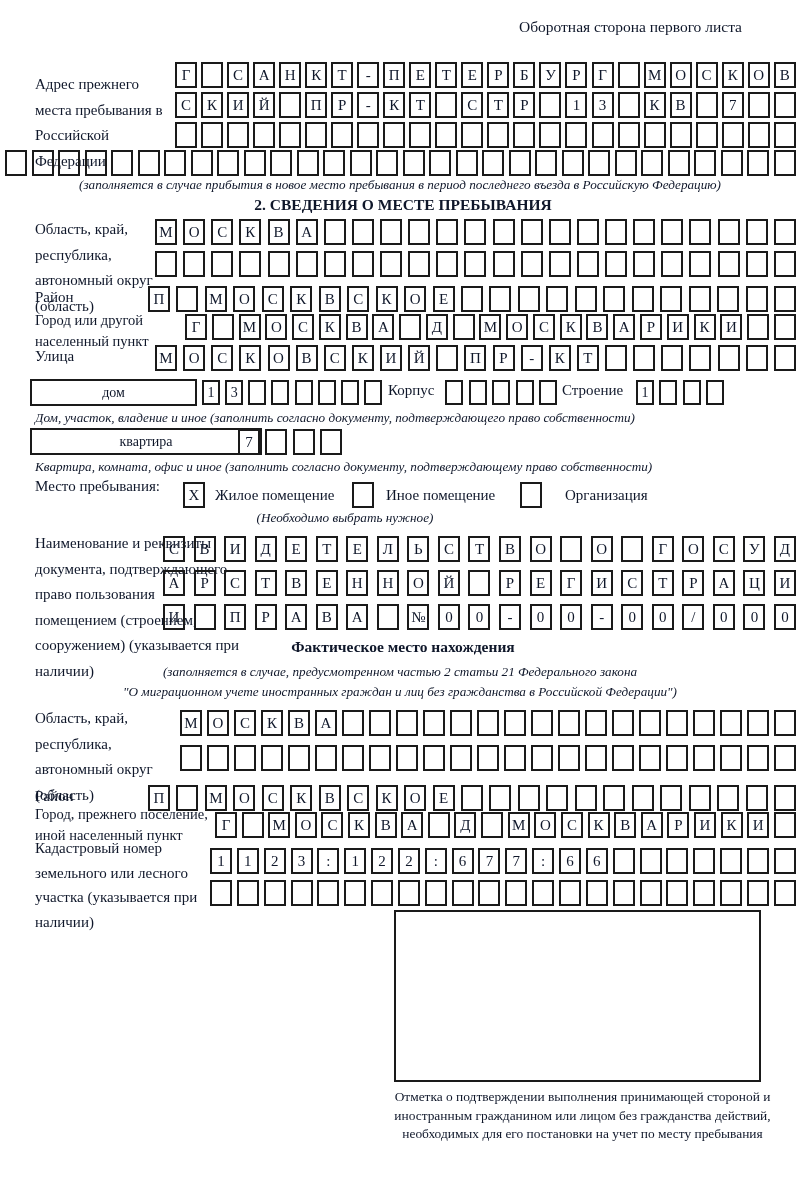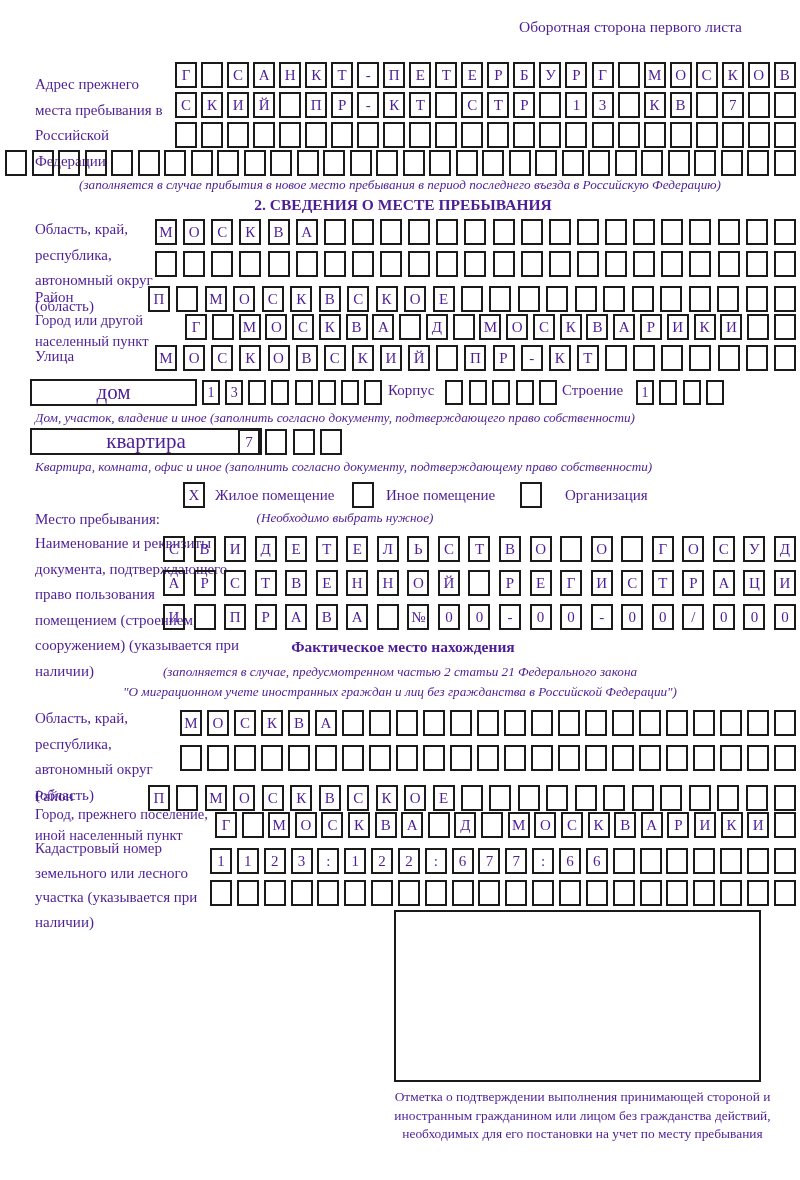--- a/index.html
+++ b/index.html
@@ -1,29 +1,29 @@
 <!DOCTYPE html>
 <html><head>
 <meta charset="utf-8">
 <style>
   html,body{margin:0;padding:0;background:#fff;}
   .page{position:relative;width:800px;height:1180px;background:#ffffff;overflow:hidden;
-        font-family:"Liberation Serif","DejaVu Serif",serif;color:#4c1d95;}
+        font-family:"Liberation Serif","DejaVu Serif",serif;color:#0f172a;}
   .abs{position:absolute;}
   .lbl{font-size:15px;line-height:25.5px;}
   .lbl2{font-size:14.5px;line-height:20.5px;}
   .note{font-size:13.2px;font-style:italic;}
   .ctr{left:0;right:0;text-align:center;}
   .h{font-weight:bold;font-size:15.5px;margin-left:6px;}
   .cellrow{position:absolute;display:flex;justify-content:space-between;height:26px;}
   .cell{box-sizing:border-box;flex:0 0 auto;width:22px;height:26px;border:2px solid #1a1a1a;
         display:flex;align-items:center;justify-content:center;font-size:15px;line-height:1;}
   .sm .cell{width:18px;height:25px;font-size:14px;}
   .wbox{box-sizing:border-box;position:absolute;border:2px solid #1a1a1a;height:27px;
-        display:flex;align-items:center;justify-content:center;font-size:21px;}
+        display:flex;align-items:center;justify-content:center;font-size:14px;}
   .chk{box-sizing:border-box;position:absolute;width:22px;height:26px;border:2px solid #1a1a1a;
        display:flex;align-items:center;justify-content:center;font-size:15px;}
   .stamp{box-sizing:border-box;position:absolute;border:2px solid #1a1a1a;background:#fff;}
 </style>
 </head>
 <body>
 
 <div class="page">
 
   <div class="abs" style="top:18px;right:58px;font-size:15.5px">Оборотная сторона первого листа</div>
@@ -306,21 +306,21 @@
 
   <div class="wbox" style="left:30px;top:428px;width:232px">квартира</div>
   <div class="cellrow" style="left:238px;top:429px;width:104px">
       <span class="cell">7</span>
       <span class="cell"></span>
       <span class="cell"></span>
       <span class="cell"></span>
     </div>
   <div class="abs note" style="left:35px;top:459px">Квартира, комната, офис и иное (заполнить согласно документу, подтверждающему право собственности)</div>
 
-  <div class="abs lbl" style="left:35px;top:507px">Место пребывания:</div>
+  <div class="abs lbl" style="left:35px;top:474px">Место пребывания:</div>
   <div class="chk" style="left:183px;top:482px">X</div>
   <div class="abs lbl" style="left:215px;top:483px">Жилое помещение</div>
   <div class="chk" style="left:352px;top:482px"></div>
   <div class="abs lbl" style="left:386px;top:483px">Иное помещение</div>
   <div class="chk" style="left:520px;top:482px"></div>
   <div class="abs lbl" style="left:565px;top:483px">Организация</div>
   <div class="abs lbl" style="left:35px;top:531px;width:205px">Наименование и реквизиты документа, подтверждающего право пользования помещением (строением, сооружением) (указывается при наличии)</div>
 
   <div class="abs note" style="left:95px;top:510px;width:500px;text-align:center">(Необходимо выбрать нужное)</div>
   <div class="cellrow" style="left:163px;top:536px;width:633px;height:27px">

